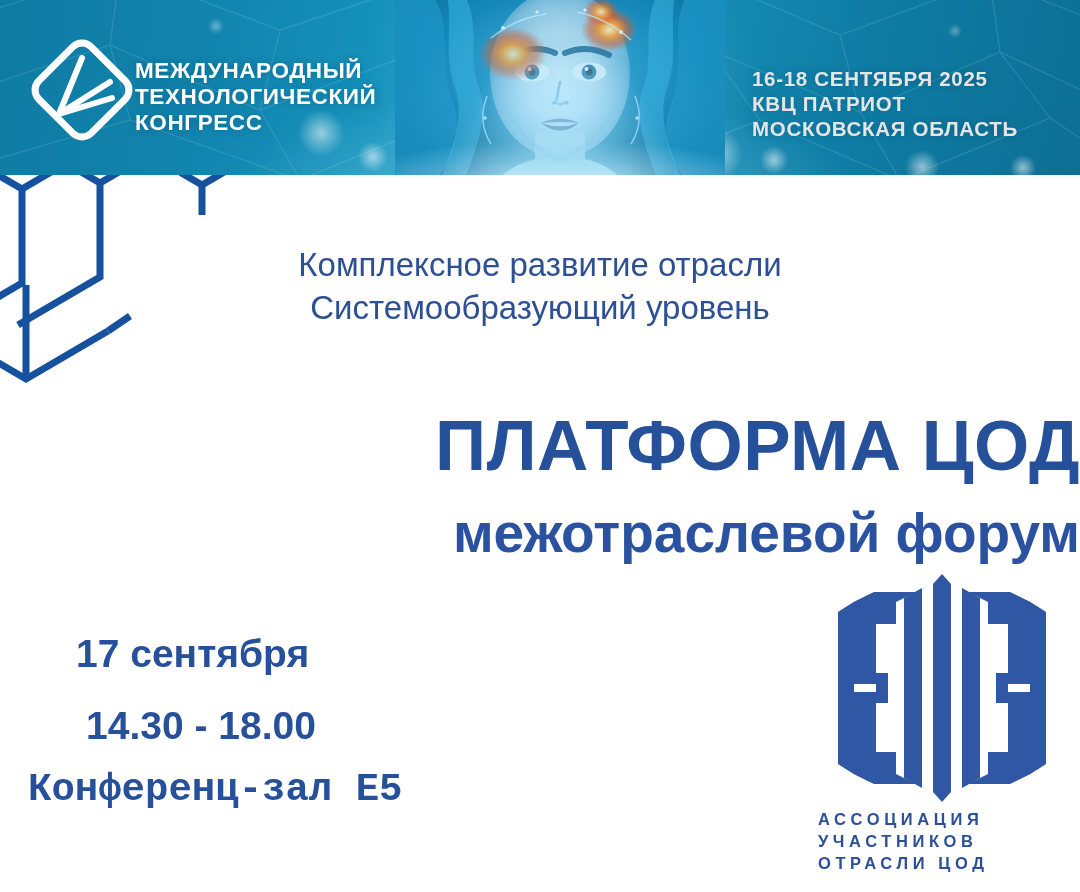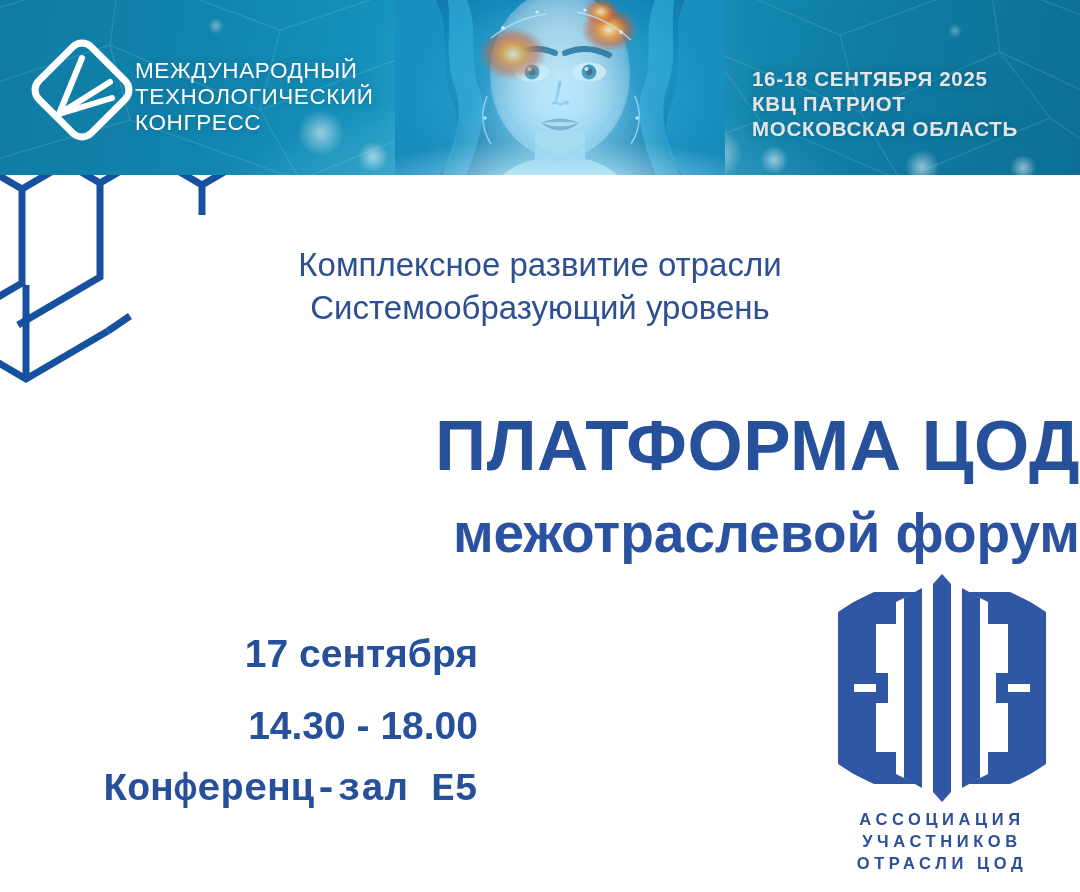--- a/index.html
+++ b/index.html
@@ -56,21 +56,21 @@
   }
 
   
   .congress-logo {
     position:absolute; left:26px; top:34px;
     width:112px; height:112px;
   }
   .congress-text {
     position:absolute; left:135px; top:58px;
     color:#ffffff;
-    font-weight:normal;
+    font-weight:bold;
     font-size:22.5px;
     line-height:26px;
     letter-spacing:.6px;
     text-shadow:0 0 7px rgba(0,70,105,.45);
   }
   .congress-text span { display:block; white-space:nowrap; }
 
   .event-meta {
     position:absolute; left:752px; top:66px;
     color:#e5e5e5;
@@ -122,35 +122,34 @@
     line-height:66px;
     margin-top:16px;
   }
 
   
   .details {
     position:absolute; left:28px; top:628px;
     width:450px;
     color:#27509b;
     font-weight:bold;
-    text-align:right;
   }
   .detail-date  { font-size:39px; line-height:52px; padding-left:48px; }
   .detail-time  { font-size:39px; line-height:52px; padding-left:58px; margin-top:20px; }
   .detail-hall  { font-size:39px; line-height:52px; padding-left:0px;  margin-top:12px;font-family:Liberation Mono, monospace; }
 
   
   .assoc {
     position:absolute; left:818px; top:572px;
     width:248px; height:312px;
   }
   .assoc-emblem { display:block; width:248px; height:232px; }
   .assoc-name {
     margin-top:4px;
-    text-align:center;
+    text-align:left;
     color:#2c4f9a;
     font-weight:bold;
     font-size:16.5px;
     line-height:22px;
     letter-spacing:4.6px;
     white-space:nowrap;
   }
   .assoc-name span { display:block; }
 </style>
 </head>

